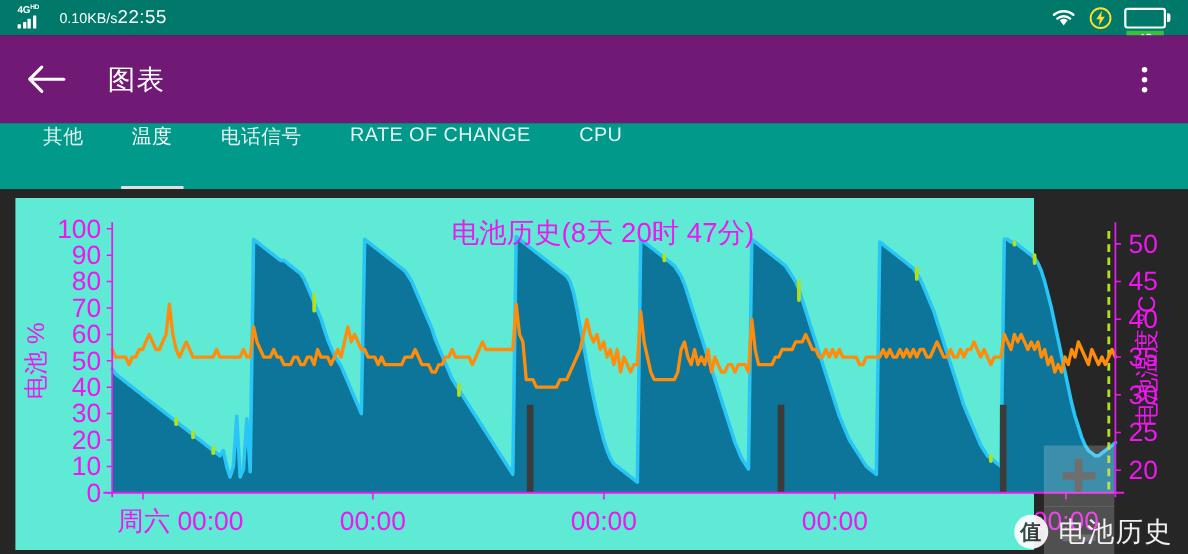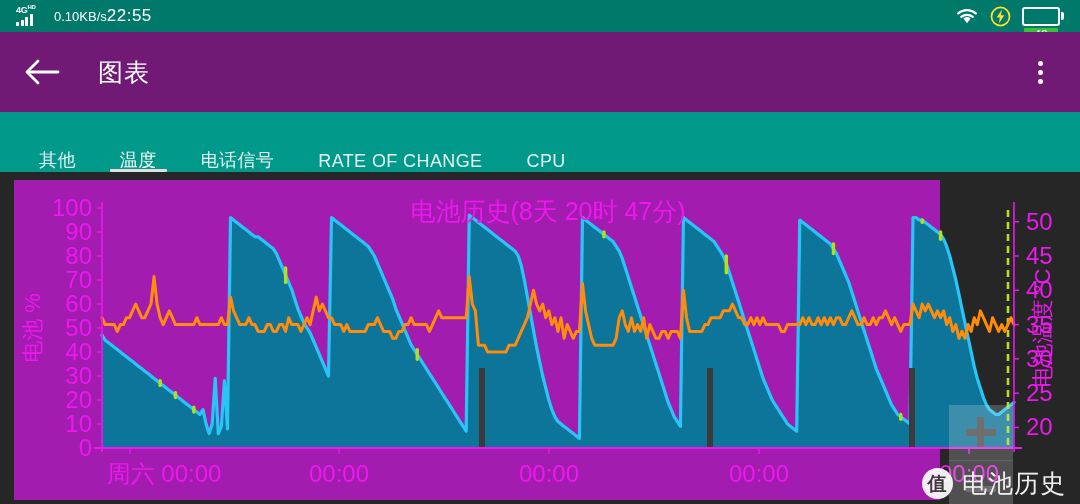--- a/index.html
+++ b/index.html
@@ -67,39 +67,39 @@
   
   #tabs{
     position:absolute; left:0; top:112px; width:1080px; height:60px;
     background:#00998A;
     display:flex; align-items:flex-start;
     padding-left:17px;
     overflow:hidden;
   }
   .tab{
     position:relative; height:60px;
-    display:flex; align-items:flex-end;
+    display:flex; align-items:flex-start;
     color:#e4f4f2; font-size:18px; white-space:nowrap;
     padding:0 22px; cursor:pointer;
     letter-spacing:.4px;
   }
   .tab.active{ color:#ffffff; }
   .tab.active .ind{
     position:absolute; left:12px; right:12px; bottom:0; height:3px;
     background:#e0e0e0; border-radius:1px;
   }
 
   
   #chartOuter{
     position:absolute; left:0; top:172px; width:1080px; height:332px;
     background:#262626;
   }
   #chartCard{
     position:absolute; left:14px; top:8px; width:926px; height:320px;
-    background:#a21caf;
+    background:#5eead4;
   }
   #plotSvg{ position:absolute; left:0; top:0; }
 
   
   .axtxt{ fill:#EE18EE; font-family:"Liberation Sans","DejaVu Sans",sans-serif; }
 
   
   #zoomCtl{
     position:absolute; left:935px; top:225px; width:64px; height:110px;
   }

